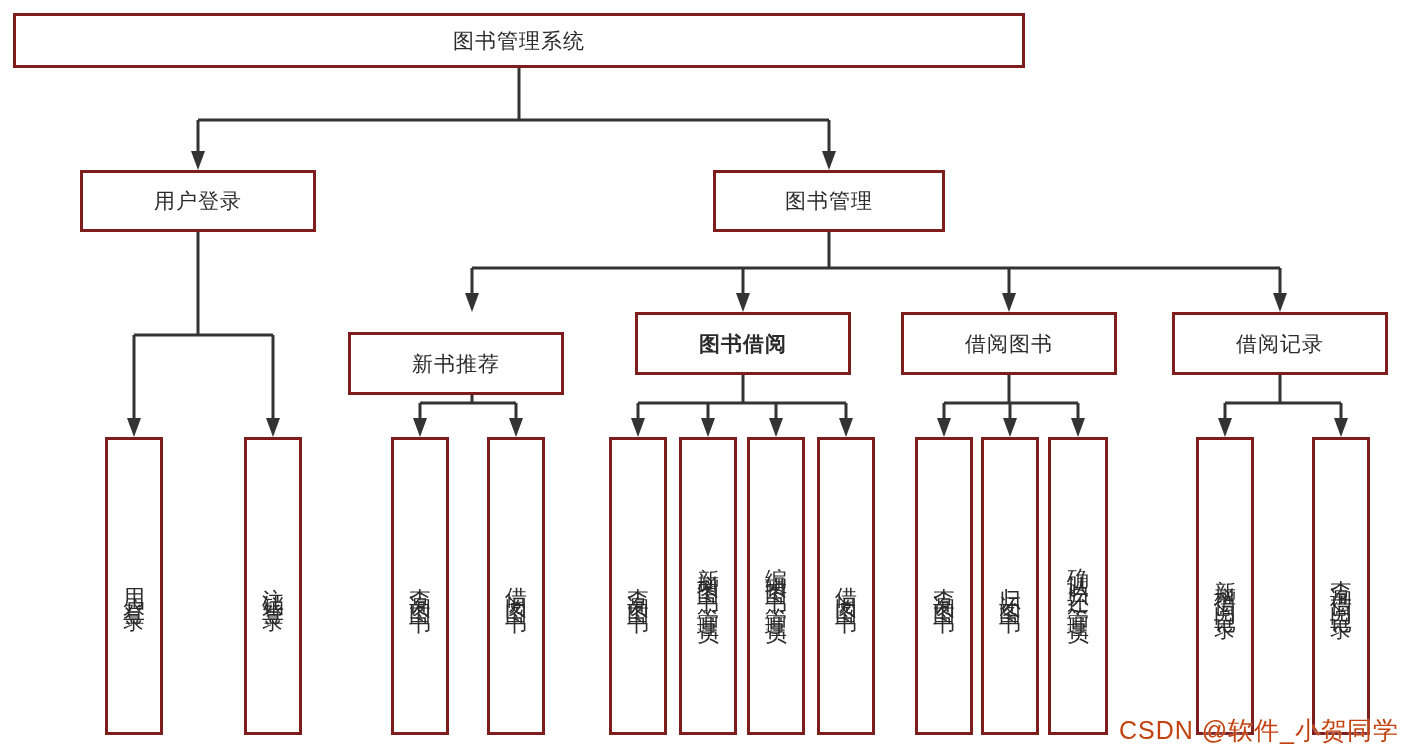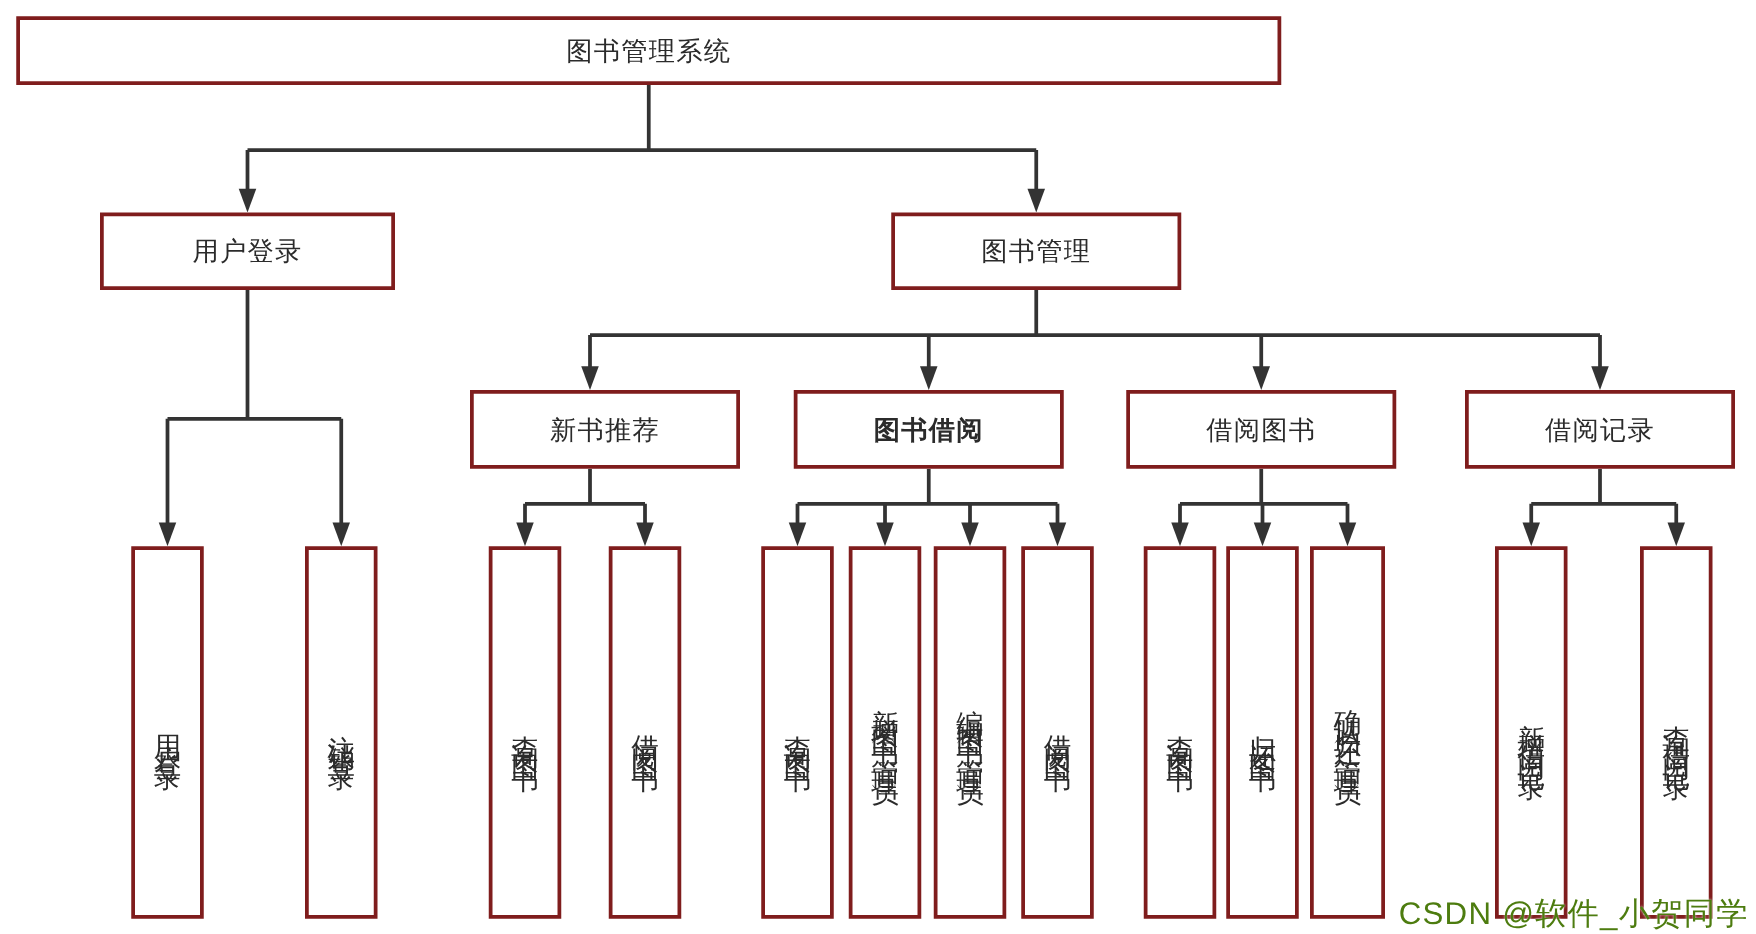--- a/index.html
+++ b/index.html
@@ -26,37 +26,37 @@
     text-orientation:mixed;
     font-size:22px;
     letter-spacing:8px;
     line-height:1;
   }
   
   .root{left:13px;top:13px;width:1012px;height:55px;}
   .lv2a{left:80px;top:170px;width:236px;height:62px;}
   .lv2b{left:713px;top:170px;width:232px;height:62px;}
   .lv3{top:312px;width:216px;height:63px;}
-  .lv3.c1{left:376px;}
+  .lv3.c1{left:348px;margin-top:20px;}
   .lv3.c2{left:635px;font-weight:bold;}
   .lv3.c3{left:901px;}
   .lv3.c4{left:1172px;}
   .leaf{top:437px;width:58px;height:298px;}
   .lf1{left:105px;}  .lf2{left:244px;}
   .lf3{left:391px;}  .lf4{left:487px;}
   .lf5{left:609px;}  .lf6{left:679px;}
   .lf7{left:747px;}  .lf8{left:817px;}
   .lf9{left:915px;}  .lf10{left:981px;}
   .lf11{left:1048px;width:60px;}
   .lf12{left:1196px;} .lf13{left:1312px;}
   #watermark{
     position:absolute;
     right:6px;bottom:0px;
     font-size:25px;
-    color:#4d7c0f;
+    color:#c2410c;
     z-index:5;
     letter-spacing:1px;
     text-shadow:0 0 2px rgba(255,255,255,.9);
     white-space:nowrap;
   }
 </style>
 </head>
 <body>
 
 <div id="canvas">

